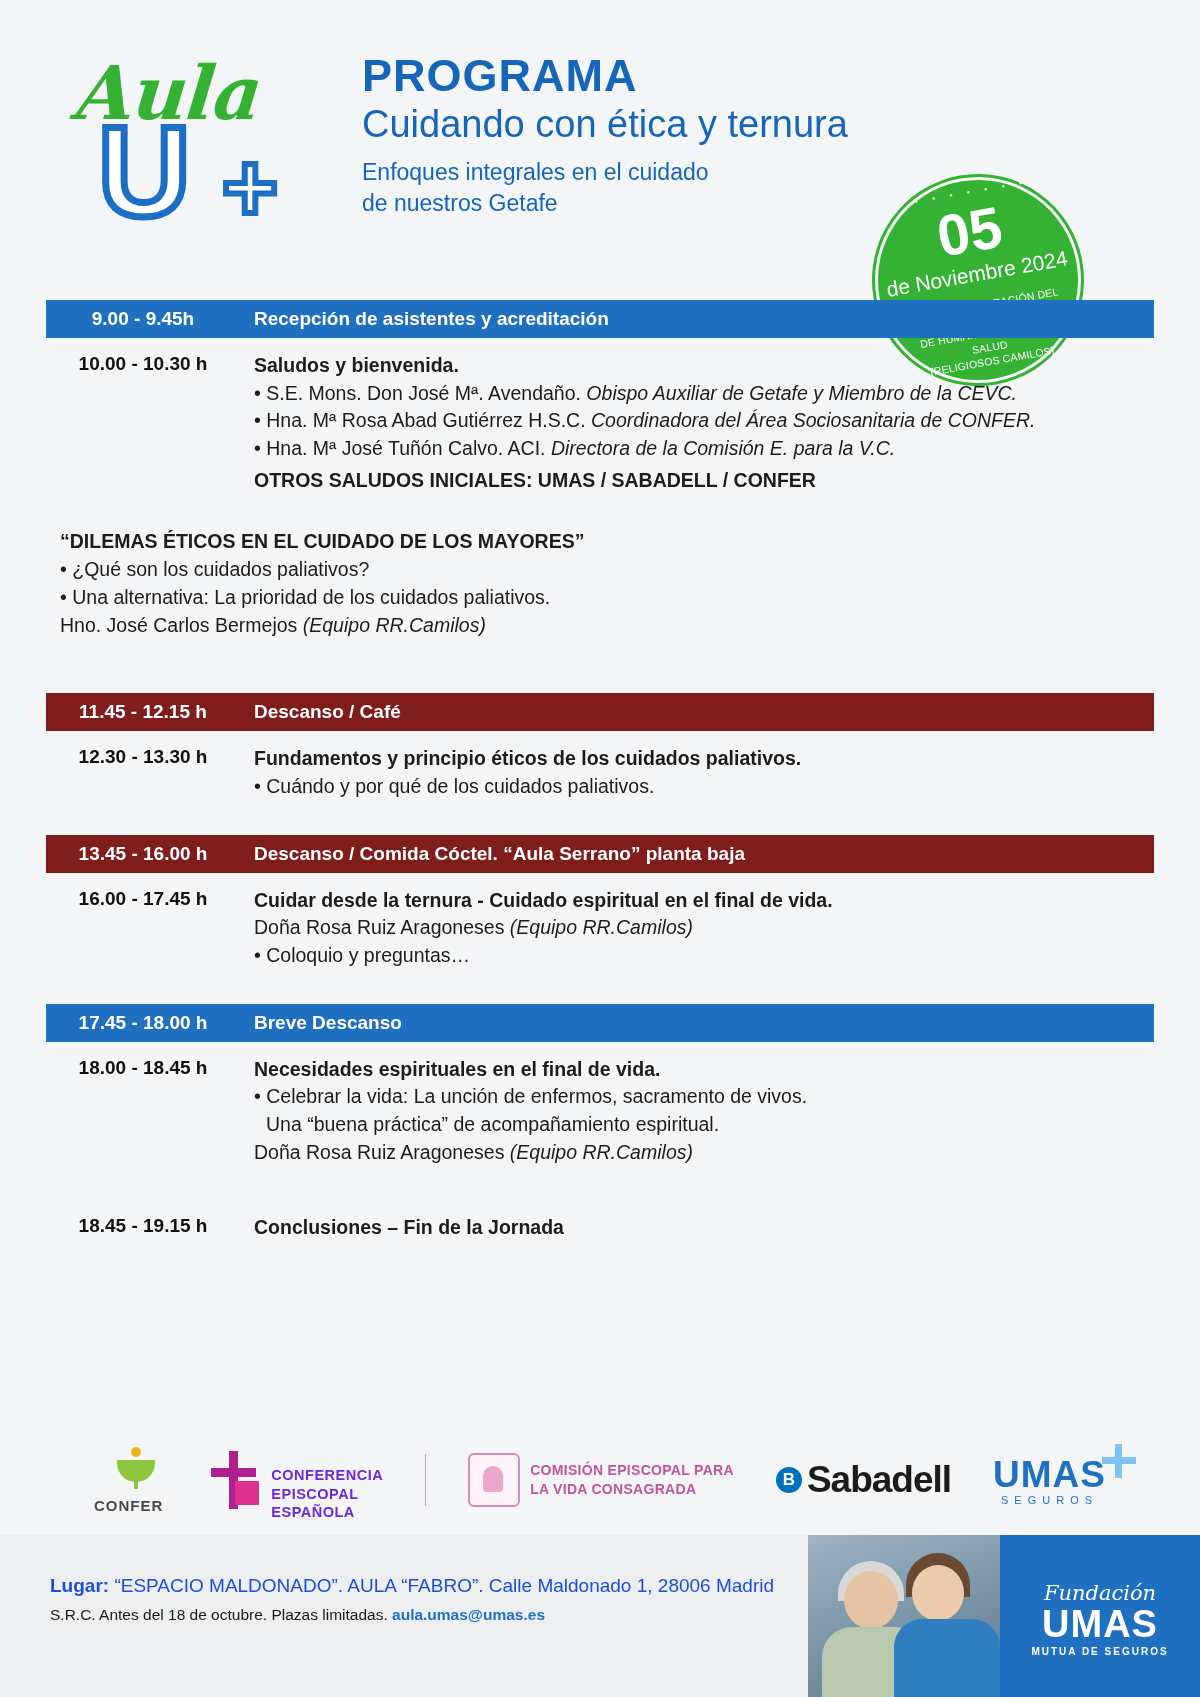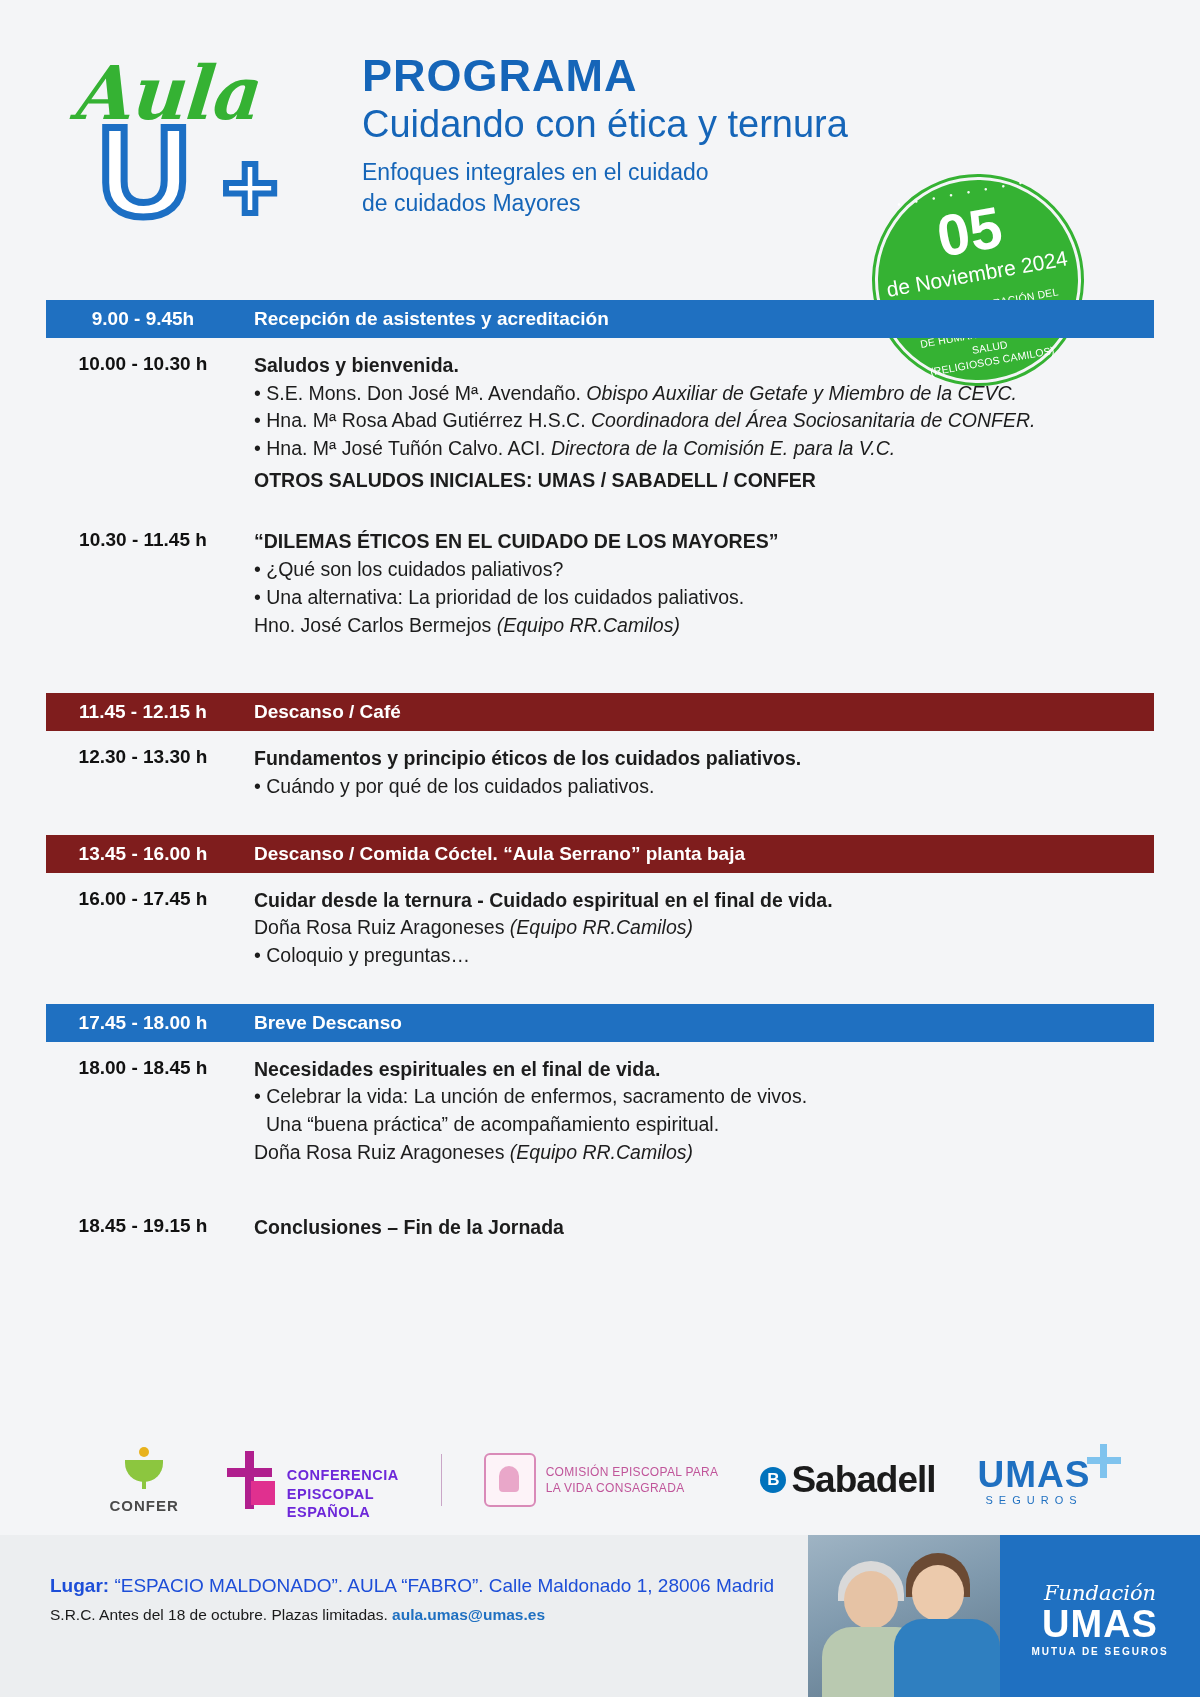--- a/index.html
+++ b/index.html
@@ -211,21 +211,21 @@
     top: 1425px;
     width: 1200px;
     height: 110px;
     display: flex;
     align-items: center;
     justify-content: center;
     gap: 42px;
   }
   .sp { display: flex; align-items: center; }
 
-  .sp-confer { flex-direction: column; align-items: center; }
+  .sp-confer { flex-direction: column; align-items: flex-end; }
   .sp-confer .glyph {
     width: 54px; height: 46px;
     position: relative;
   }
   .sp-confer .g-dot {
     position: absolute; left: 22px; top: 0;
     width: 10px; height: 10px; border-radius: 50%;
     background: #e8b21d;
   }
   .sp-confer .g-cup {
@@ -262,21 +262,21 @@
 
   .sp-cevc .seal {
     width: 48px; height: 50px; border: 2px solid #d98ab8; border-radius: 6px;
     margin-right: 10px; position: relative; background: #fdf3f8;
   }
   .sp-cevc .seal::after {
     content: ""; position: absolute; left: 13px; top: 11px; width: 20px; height: 26px;
     border-radius: 10px 10px 4px 4px; background: #e9a7c9;
   }
   .sp-cevc .txt {
-    font-size: 12px; line-height: 1.35; color: #c0559a; font-weight: normal; letter-spacing: .3px;
+    font-size: 14px; line-height: 1.35; color: #c0559a; font-weight: bold; letter-spacing: .3px;
   }
 
   .sp-sabadell { align-items: center; }
   .sp-sabadell .b {
     width: 26px; height: 26px; border-radius: 50%; background: #0072bc; color: #fff;
     font-size: 17px; font-weight: bold; display: flex; align-items: center; justify-content: center;
     margin-right: 5px;
   }
   .sp-sabadell .w {
     font-size: 37px; font-weight: bold; color: #1b1b1b; letter-spacing: -1px;
@@ -370,21 +370,21 @@
     <div class="logo">
       <div class="logo-aula">Aula</div>
       <div class="logo-u">U</div>
       <div class="logo-plus">+</div>
     </div>
 
     <div class="titleblock">
       <div class="t-programa">PROGRAMA</div>
       <div class="t-sub">Cuidando con ética y ternura</div>
       <div class="t-sub2">Enfoques integrales en el cuidado</div>
-      <div class="t-sub2">de cuidados Mayores</div>
+      <div class="t-sub2">de nuestros Getafe</div>
     </div>
 
     <div class="datebadge">
       <div class="dots">• • • • • • • •</div>
       <div class="d-num">05</div>
       <div class="d-mon">de Noviembre 2024</div>
       <div class="d-coll">CON LA COLABORACIÓN DEL CENTRO</div>
       <div class="d-coll" style="margin-top:0">DE HUMANIZACIÓN DE LA SALUD</div>
       <div class="d-coll" style="margin-top:0">(RELIGIOSOS CAMILOS)</div>
     </div>
@@ -410,21 +410,20 @@
         <div class="li">
           <span>• Hna. Mª José Tuñón Calvo. ACI.</span><span class="it"> Directora de la Comisión E. para la V.C.</span>
         </div>
         <div class="hl" style="margin-top:4px">OTROS SALUDOS INICIALES:  UMAS  /  SABADELL  / CONFER</div>
       </div>
     </div>
 
     <div class="spacer-34"></div>
 
     <div class="row" style="padding-top:0">
-      <div class="time">10.30 - 11.45 h</div>
       <div class="body">
         <div class="hl">“DILEMAS ÉTICOS EN EL CUIDADO DE LOS MAYORES”</div>
         <div class="li">• ¿Qué son los cuidados paliativos?</div>
         <div class="li">• Una alternativa: La prioridad de los cuidados paliativos.</div>
         <div>
           <span>Hno. José Carlos Bermejos </span><span class="it">(Equipo RR.Camilos)</span>
         </div>
       </div>
     </div>
 

